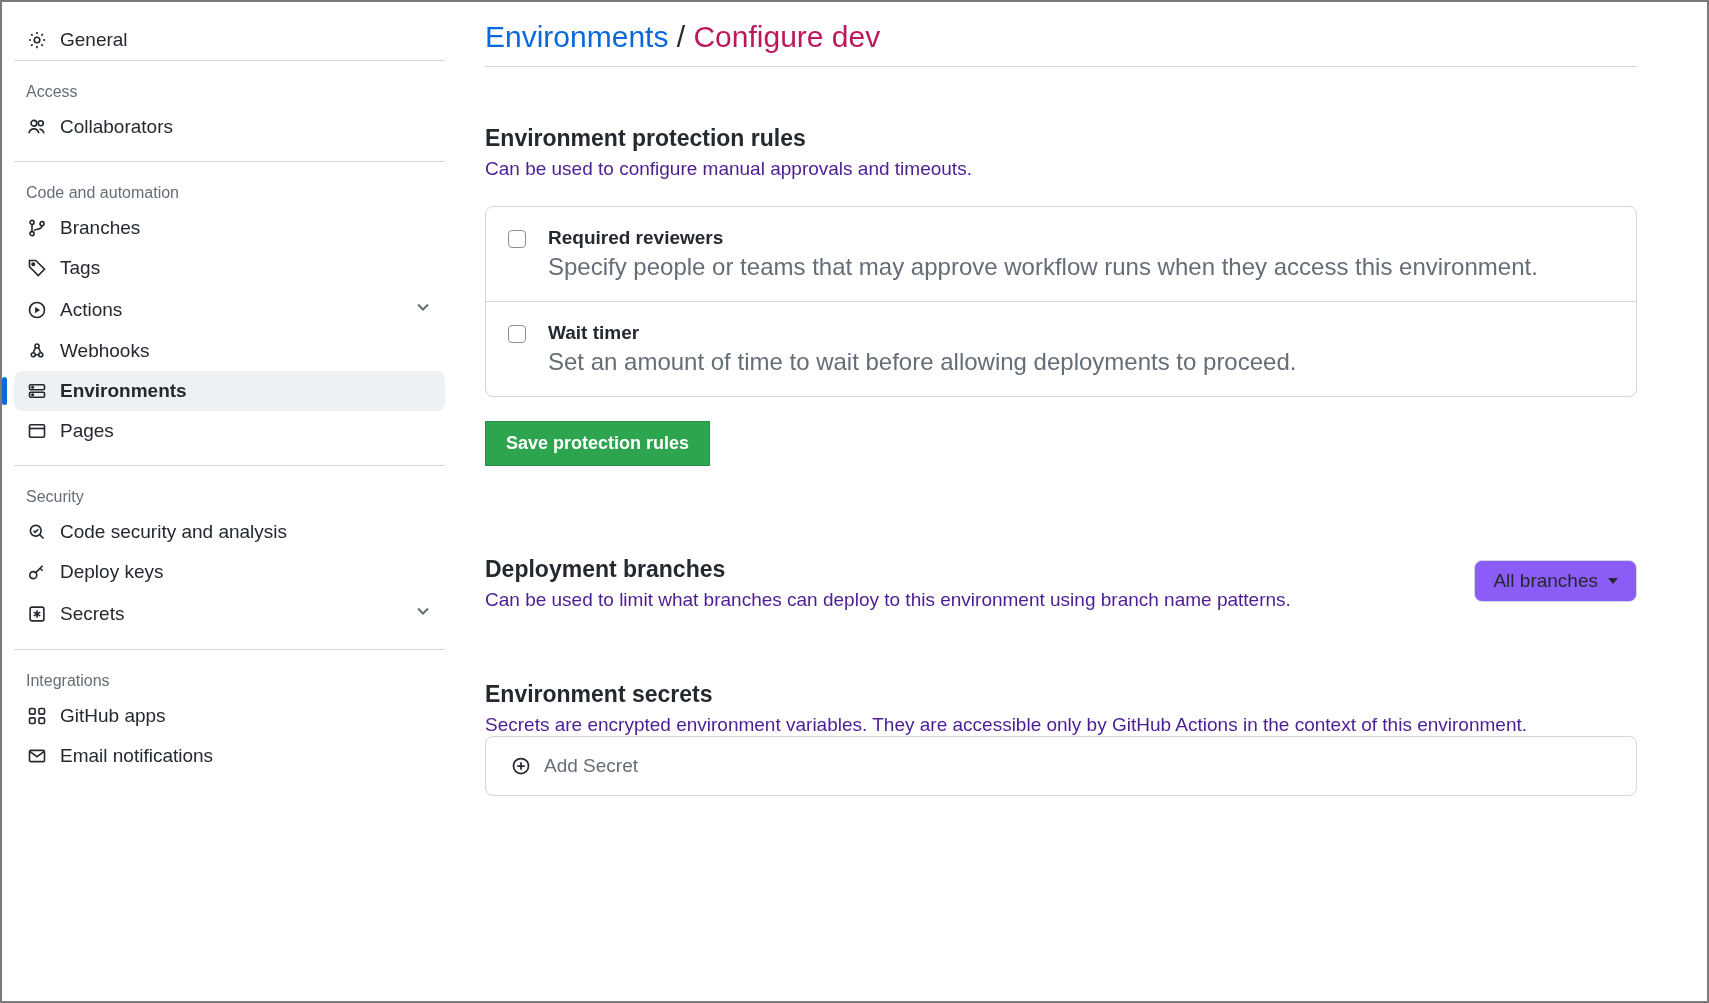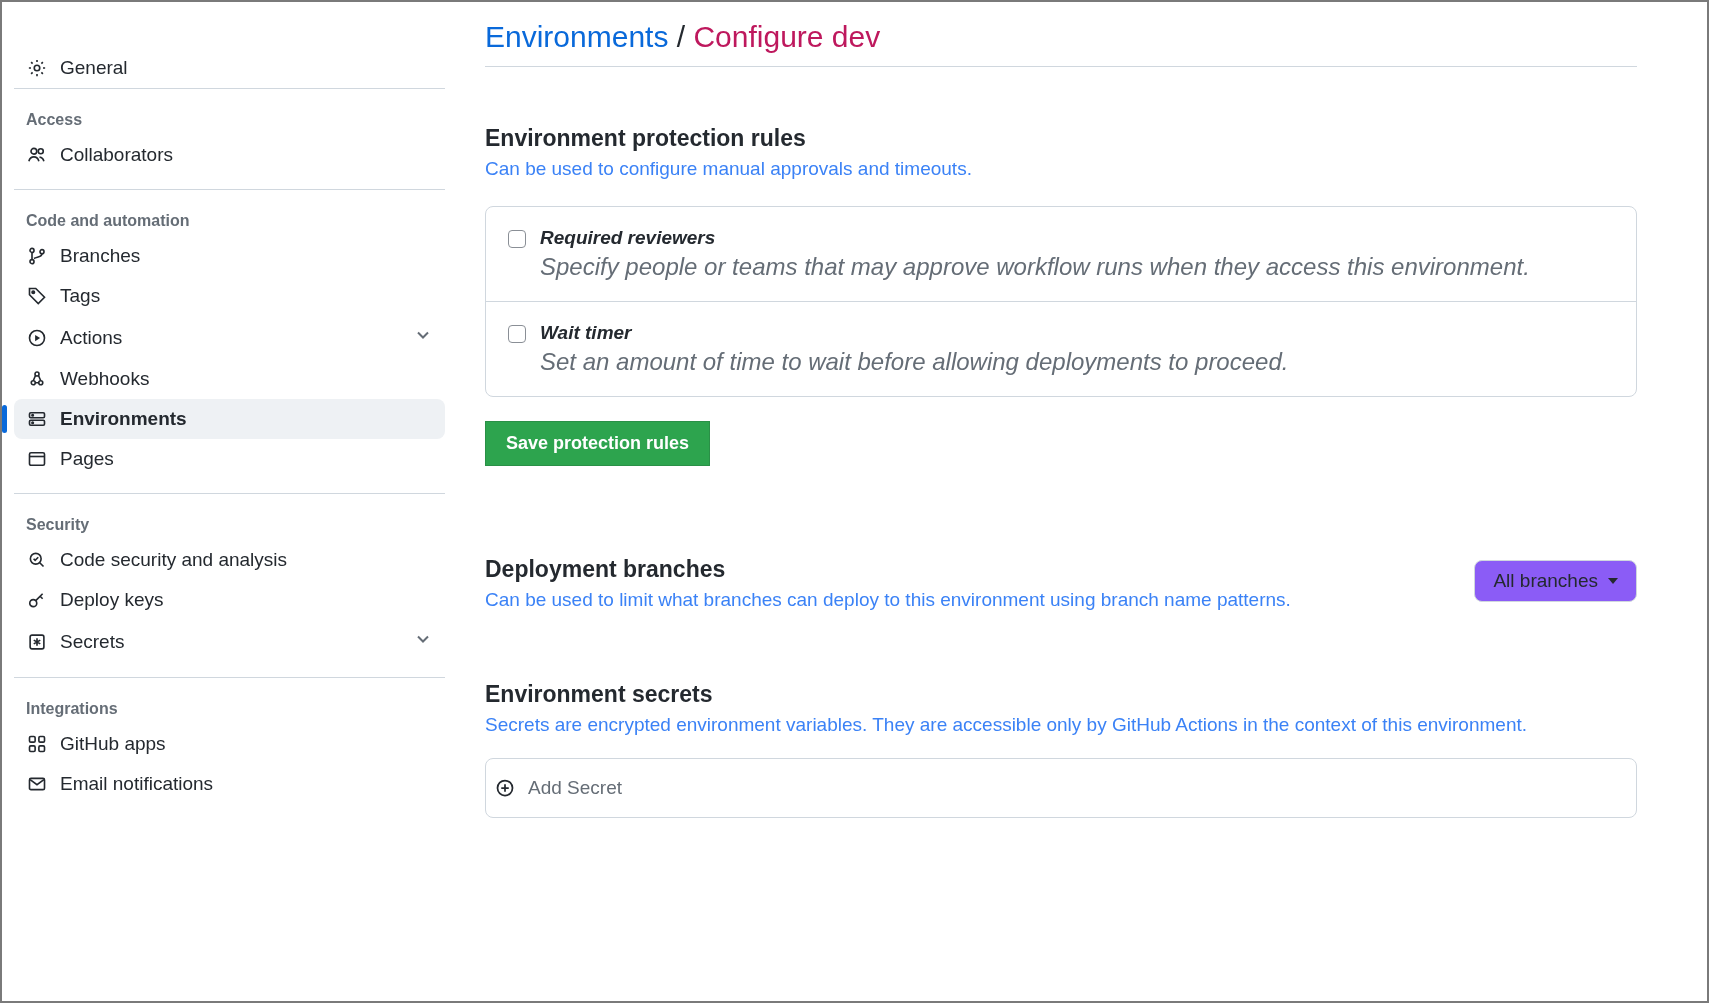--- a/index.html
+++ b/index.html
@@ -11,35 +11,34 @@
     border: 2px solid #7a7a7a;
     width: 1709px;
     height: 1003px;
     overflow: hidden;
     display: flex;
   }
   
   .sidebar {
     width: 455px;
     padding: 18px 12px 4px 12px;
-    margin-top: 28px;
   }
   .side-top {
     padding: 4px 12px 18px 12px;
     border-bottom: 1px solid #d0d7de;
     display: flex;
     align-items: center;
     gap: 12px;
     font-size: 19px;
   }
   .side-group-title {
     padding: 22px 12px 6px 12px;
     font-size: 16px;
     color: #656d76;
-    font-weight: 700;
+    font-weight: 400;
   }
   .side-item {
     display: flex;
     align-items: center;
     gap: 12px;
     padding: 9px 12px;
     font-size: 19px;
     color: #24292f;
     border-radius: 8px;
     cursor: pointer;
@@ -86,34 +85,33 @@
   .crumb .cur { color: #be185d; }
 
   .section { margin-top: 58px; }
   .section.first { margin-top: 58px; }
   .section-h {
     font-size: 23px;
     font-weight: 600;
   }
   .section-desc {
     font-size: 19px;
-    color: #3b82f6;
+    color: #4c1d95;
     margin-top: 6px;
   }
 
   .rule-box {
     margin-top: 26px;
     border: 1px solid #d0d7de;
     border-radius: 8px;
   }
   .rule {
     padding: 20px 22px;
     display: flex;
-    gap: 14px;
-    font-style: italic;
+    gap: 22px;
   }
   .rule + .rule { border-top: 1px solid #d0d7de; }
   .chk {
     width: 18px; height: 18px;
     border: 1.5px solid #8a8f96;
     border-radius: 4px;
     margin-top: 3px;
     flex-shrink: 0;
     background: #fff;
   }
@@ -153,24 +151,23 @@
     color:#24292f;
   }
   .caret-down {
     width: 0; height: 0;
     border-left: 5px solid transparent;
     border-right: 5px solid transparent;
     border-top: 6px solid #24292f;
   }
 
   .secret-box {
-    margin-top: 22px;
     border: 1px solid #d0d7de;
     border-radius: 8px;
-    padding: 18px 8px;
+    padding: 18px 24px;
     display: flex;
     align-items: center;
     gap: 12px;
     color: #656d76;
     font-size: 19px;
     cursor: pointer;
   }
 </style>
 </head>
 <body>

